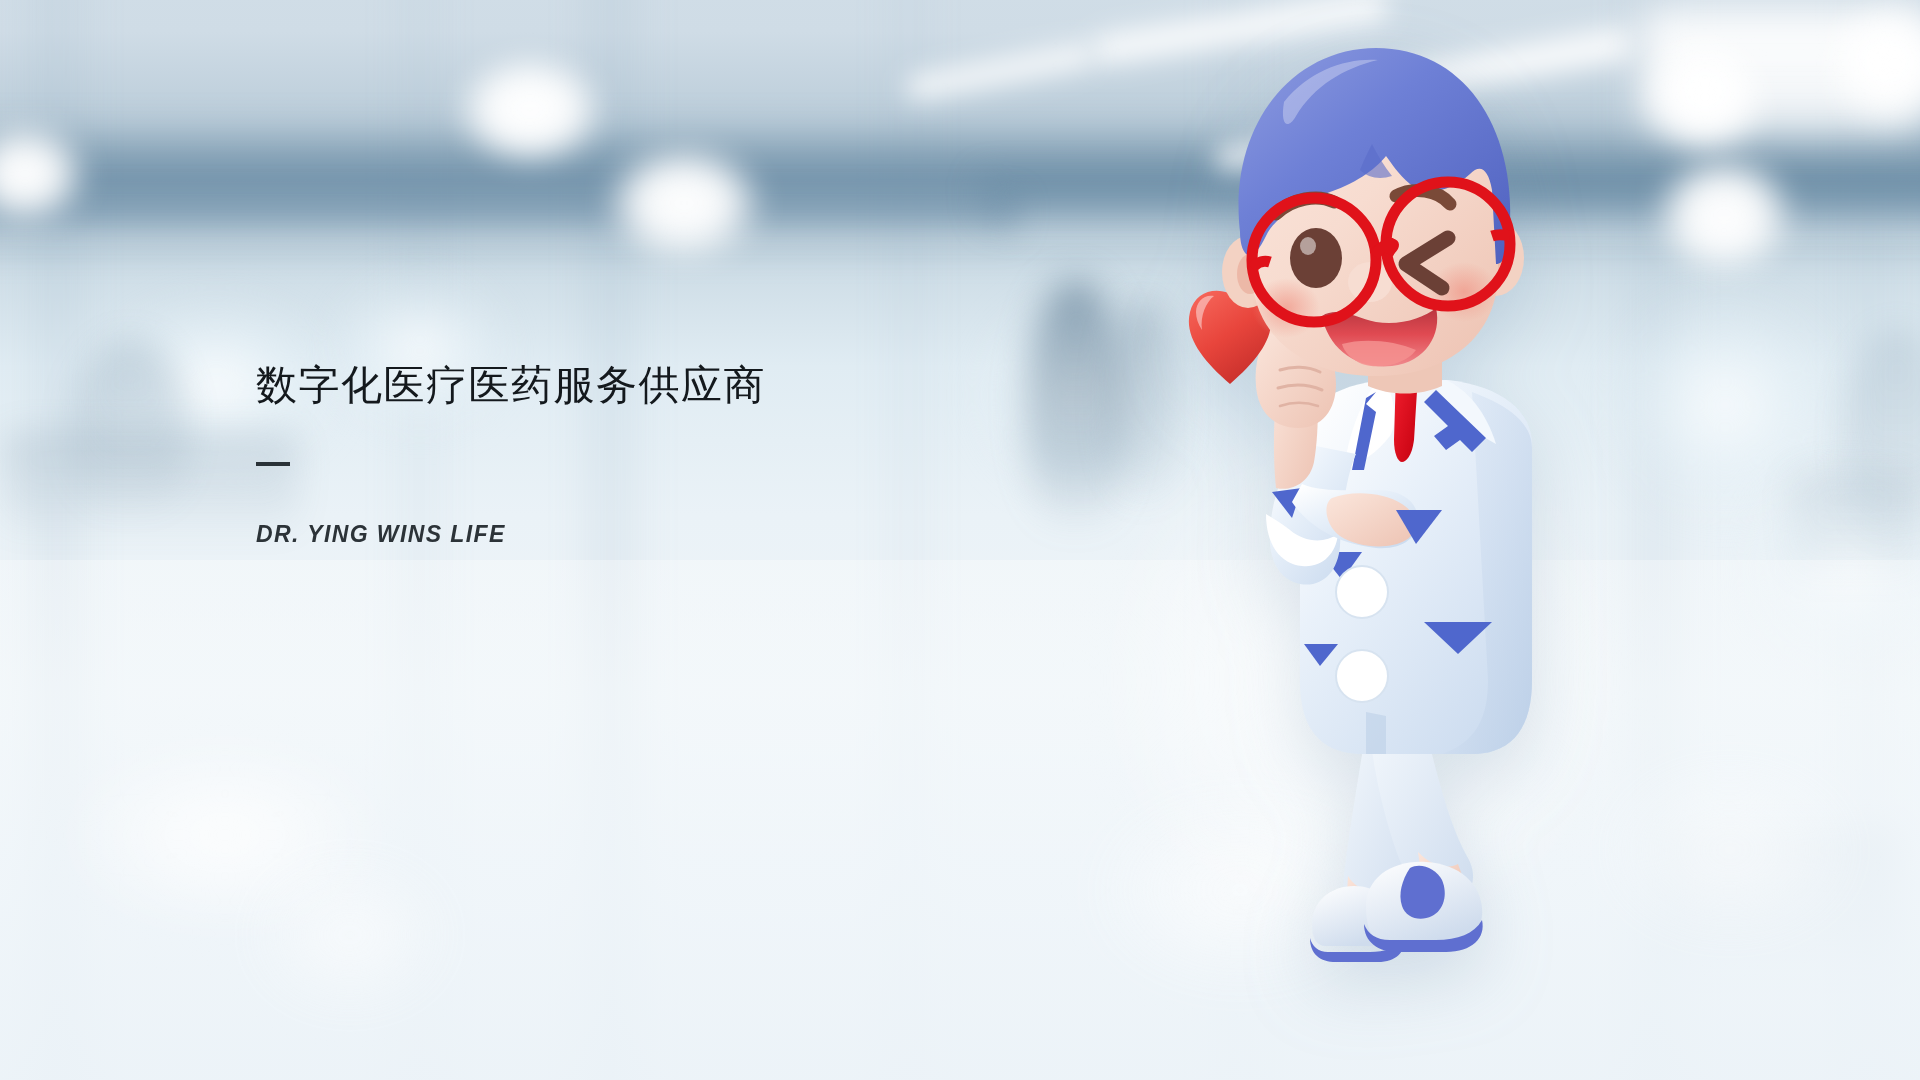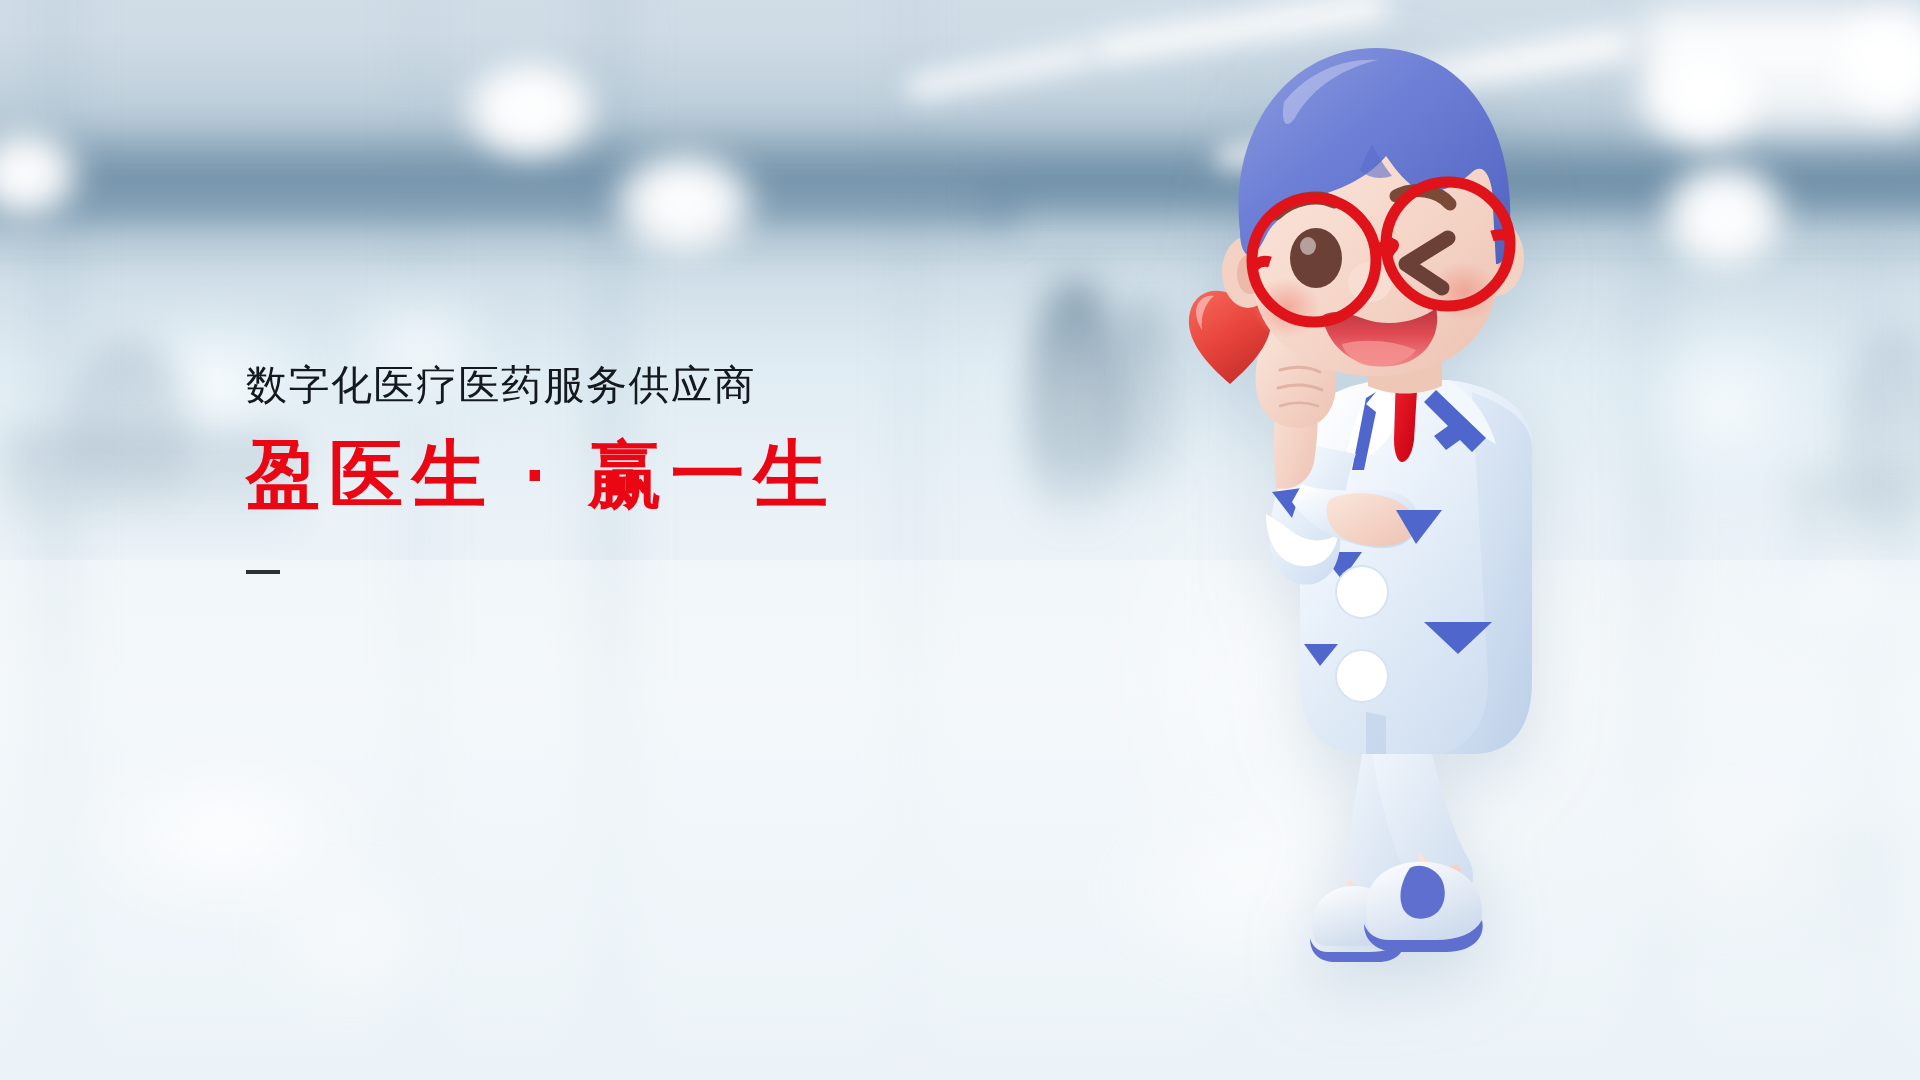--- a/index.html
+++ b/index.html
@@ -104,21 +104,21 @@
     background:radial-gradient(closest-side,rgba(255,255,255,.90),rgba(255,255,255,0));
     filter:blur(26px);
   }
   .glow-center{
     position:absolute;left:980px;top:300px;width:760px;height:760px;
     background:radial-gradient(closest-side,rgba(255,255,255,.86),rgba(255,255,255,0) 72%);
     filter:blur(18px);
   }
 
   
-  #copy{position:absolute;left:246px;top:360px;width:760px;}
+  #copy{position:absolute;left:256px;top:360px;width:760px;}
 
   .headline{
     font-size:41px;
     line-height:1.22;
     letter-spacing:1.5px;
     color:#14191d;
     font-weight:400;
     white-space:nowrap;
   }
   .title{
@@ -199,23 +199,23 @@
     <div class="floor"></div>
     <div class="floor-reflect" style="left:60px;top:740px;width:330px;height:190px;"></div>
     <div class="floor-reflect" style="left:250px;top:860px;width:200px;height:150px;opacity:.7;"></div>
     <div class="floor-reflect" style="left:1090px;top:790px;width:300px;height:200px;opacity:.8;"></div>
     <div class="floor-reflect" style="left:1600px;top:760px;width:260px;height:180px;opacity:.6;"></div>
     <div class="glow-center"></div>
   </div>
 
   <div id="copy">
     <div class="headline">数字化医疗医药服务供应商</div>
-    <div class="title">盈医生 · 赢一生</div>
     <div class="rule"></div>
     <div class="en">
+      <div>DR. YING WINS LIFE</div>
     </div>
   </div>
 
   <div id="doctor">
     <svg viewBox="0 0 460 1020" xmlns="http://www.w3.org/2000/svg">
       <defs>
         <linearGradient id="gHair" x1="0" y1="0" x2="1" y2="1">
           <stop offset="0%" stop-color="#8e9ce0"></stop>
           <stop offset="40%" stop-color="#6e80d6"></stop>
           <stop offset="100%" stop-color="#4f61bf"></stop>

